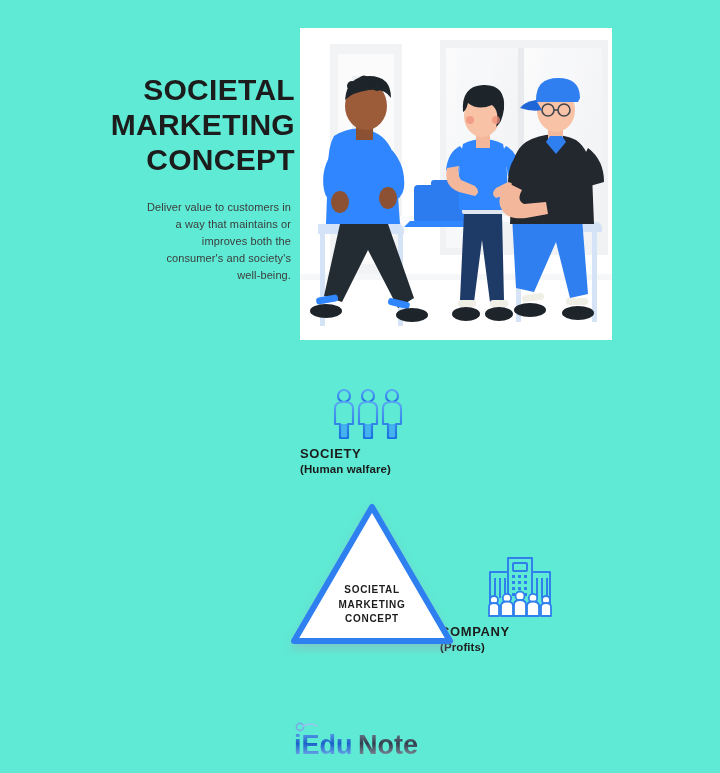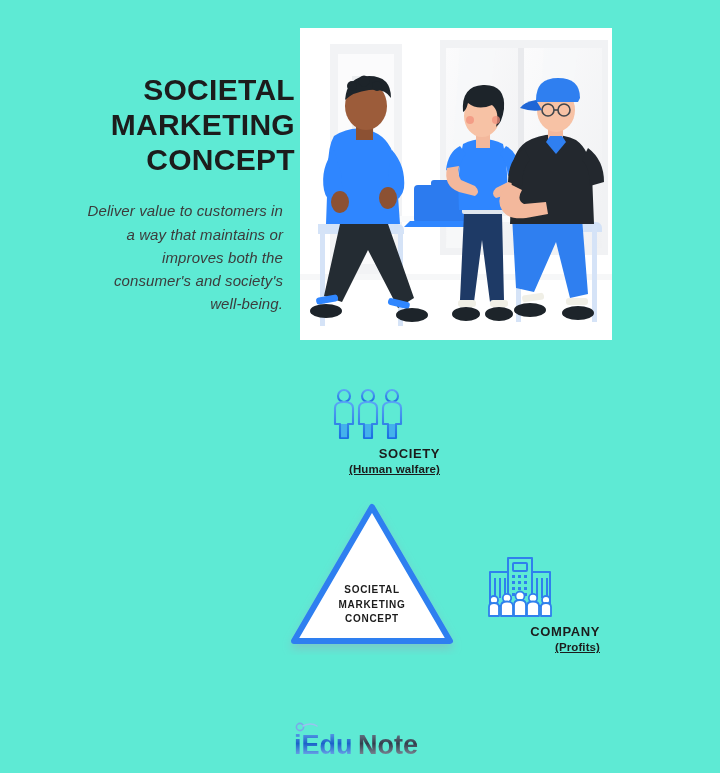--- a/index.html
+++ b/index.html
@@ -30,56 +30,54 @@
   .hero-title {
     font-size: 30px;
     line-height: 1.17;
     font-weight: bold;
     letter-spacing: 0.3px;
     color: #1c1c1c;
     margin: 0;
     white-space: pre-line;
   }
   .hero-desc {
-    margin: 22px 12px 0 0;
-    font-size: 15px;
+    margin: 22px 4px 0 0;
+    font-size: 11px;
     line-height: 1.55;
     color: #3c3c3c;
     letter-spacing: 0.1px;
     white-space: pre-line;
-    font-style: italic;
   }
 
   .hero-illus {
     position: absolute;
     left: 300px;
     top: 28px;
     width: 312px;
     height: 312px;
   }
 
   
   .diagram { position: absolute; left: 0; top: 370px; width: 720px; height: 330px; }
 
-  .node { position: absolute; text-align: right; }
+  .node { position: absolute; text-align: left; }
   .node-icon { display: block; margin: 0 auto; }
   .node-title {
     font-size: 13px;
     font-weight: bold;
     color: #1c1c1c;
     letter-spacing: 0.6px;
     margin-top: 6px;
   }
   .node-sub {
     font-size: 11.5px;
     font-weight: bold;
     color: #1c1c1c;
     letter-spacing: 0.1px;
     margin-top: 2px;
-    text-decoration: underline;
   }
 
   .node-society   { left: 300px; top: 18px;  width: 140px; }
   .node-consumers { left: 148px; top: 188px; width: 160px; }
   .node-company   { left: 440px; top: 184px; width: 160px; }
 
   .triangle-wrap { position: absolute; left: 282px; top: 125px; width: 180px; height: 160px; }
   .tri-center {
     position: absolute;
     left: 0; top: 88px;

